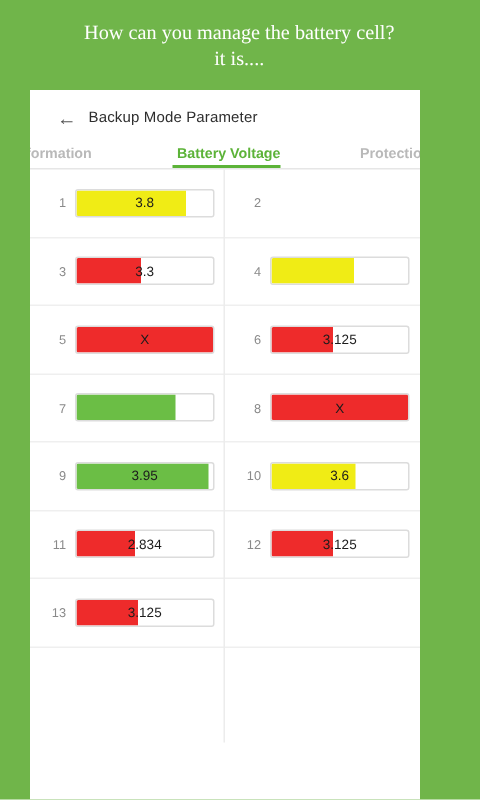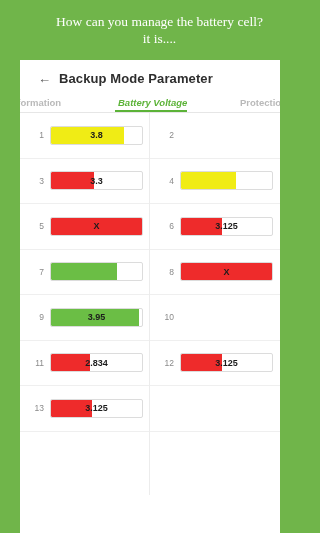--- a/index.html
+++ b/index.html
@@ -29,35 +29,35 @@
   }
   #appbar{
     height:30px;display:flex;align-items:center;
     padding:6px 0 0 18px;box-sizing:border-box;
   }
   #back-arrow{
     font-size:13px;color:#555;margin-right:8px;line-height:1;
     display:inline-block;
   }
   #appbar-title{
-    font-size:13px;font-weight:bold;color:#2e2e2e;letter-spacing:.1px;
+    font-size:10px;font-weight:normal;color:#2e2e2e;letter-spacing:.1px;
   }
 
   #tabbar{
     position:relative;height:22px;
     display:flex;align-items:flex-end;
     border-bottom:1px solid #e6e6e6;
   }
   .tab{
     font-size:9.5px;font-weight:bold;color:#b9b9b9;
     padding-bottom:4px;white-space:nowrap;
     position:absolute;bottom:0;
   }
   .tab.t-left{left:-19px;}
-  .tab.t-mid{left:98px;color:#5cb338;font-style:italic;}
+  .tab.t-mid{left:98px;color:#5cb338;}
   .tab.t-right{left:220px;}
   #tab-underline{
     position:absolute;bottom:0;left:95px;width:72px;height:2px;
     background:#5cb338;
   }
 
   #grid{position:relative;}
   #center-divider{
     position:absolute;left:129px;top:0;width:1px;height:382px;
     background:#ececec;
@@ -84,21 +84,21 @@
     box-sizing:border-box;
     overflow:hidden;
   }
   .meter-fill{
     position:absolute;left:0;top:0;bottom:0;
     border-radius:1px 0 0 1px;
   }
   .meter-val{
     position:absolute;left:0;right:0;top:0;bottom:0;
     display:flex;align-items:center;justify-content:center;
-    font-size:9px;font-weight:bold;color:#1c1c1c;
+    font-size:9px;font-weight:normal;color:#1c1c1c;
   }
   .cell.blank .meter{visibility:hidden;}
 </style>
 </head>
 <body>
 
 <div id="overlay-caption">
   <span class="cap-line">How can you manage the battery cell?</span>
   <span class="cap-line">it is....</span>
 </div>
@@ -180,20 +180,24 @@
       <div class="row">
         <div class="cell">
           <div class="cell-idx">9</div>
           <div class="meter">
             <div class="meter-fill" style="width: 97%; background: rgb(107, 190, 69);"></div>
             <div class="meter-val">3.95</div>
           </div>
         </div>
         <div class="cell">
           <div class="cell-idx">10</div>
+          <div class="meter">
+            <div class="meter-fill" style="width: 62%; background: rgb(240, 236, 21);"></div>
+            <div class="meter-val">3.6</div>
+          </div>
         </div>
       </div>
       <div class="row">
         <div class="cell">
           <div class="cell-idx">11</div>
           <div class="meter">
             <div class="meter-fill" style="width: 43%; background: rgb(238, 43, 43);"></div>
             <div class="meter-val">2.834</div>
           </div>
         </div>

